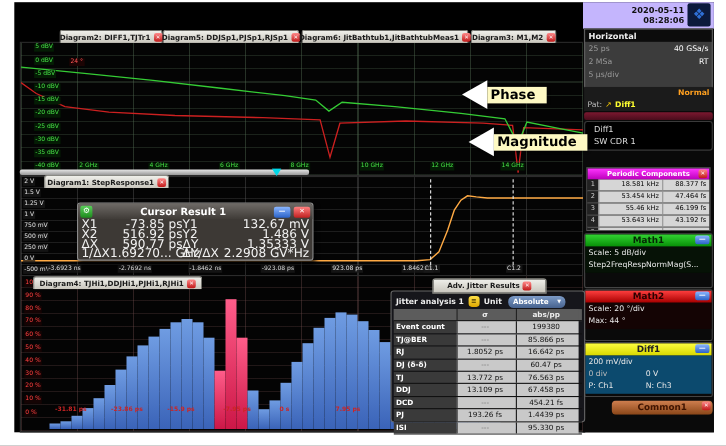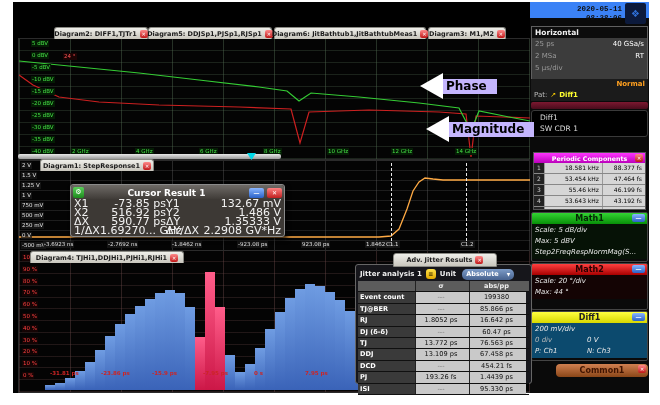--- a/index.html
+++ b/index.html
@@ -75,25 +75,25 @@
   .jn{background:#3a3a3a;color:#fff;font-size:6.6px;font-weight:bold;line-height:10.4px;
       padding-left:2px;white-space:nowrap;}
   .jv{background:#c9c9c9;color:#101010;font-size:6.6px;line-height:10.4px;text-align:center;
       padding-right:3px;border-left:1px solid #222;white-space:nowrap;}
   .jrow.head .jv{background:#5c5c5c;color:#eee;font-weight:bold;}
   .jv.dim{color:#777;}
   
   .callout{position:absolute;display:flex;align-items:center;height:26px;z-index:9;filter:drop-shadow(1px 1px 1px rgba(0,0,0,.5));}
   .ahead{width:0;height:0;border-top:13px solid transparent;border-bottom:13px solid transparent;
          border-right:23px solid #fff;}
-  .abody{background:#c4b5fd;height:15px;display:flex;align-items:center;padding:0 10px 0 3px;}
+  .abody{background:#fef9c3;height:15px;display:flex;align-items:center;padding:0 10px 0 3px;}
   .abody span{font-size:12px;font-weight:bold;color:#000;white-space:nowrap;}
   
   .sidebar{position:absolute;left:517px;top:0;width:119px;height:391px;background:#0a0a0a;z-index:3;}
-  .datebox{position:absolute;left:0;top:0;right:0;height:16px;background:#3b82f6;font-family:Liberation Mono, monospace;}
+  .datebox{position:absolute;left:0;top:0;right:0;height:24px;background:#c4b5fd;}
   .dtxt{position:absolute;right:27px;top:3px;text-align:right;font-size:7.5px;font-weight:bold;
         color:#111;line-height:9px;}
   .logo{position:absolute;right:3px;top:1px;width:21px;height:21px;background:#0c1a3c;border-radius:2px;
         color:#2f6fd6;font-size:13px;line-height:21px;text-align:center;}
   .hz{position:absolute;left:1px;right:1px;top:24px;height:52px;background:#3c3c3c;border:1px solid #606060;}
   .hzhead{height:11px;background:#0c0c0c;color:#f0f0f0;font-size:7.5px;font-weight:bold;
           line-height:11px;padding-left:3px;}
   .hzrow{display:flex;justify-content:space-between;padding:0 3px;font-size:7px;line-height:12px;}
   .hzrow .dim{color:#9a9a9a;}
   .hzrow .r{color:#fff;}
@@ -122,21 +122,21 @@
   .shead .xbtn{position:absolute;right:2px;top:1px;}
   #math1{top:210px;height:48px;}
   #math1 .shead{background:linear-gradient(#33d433,#089008);color:#042804;}
   #math1 .pbody{background:#061206;}
   #math2{top:261px;height:45px;}
   #math2 .shead{background:linear-gradient(#ff4040,#a80000);color:#2a0000;}
   #math2 .pbody{background:#140404;}
   #diffp{top:309px;height:48px;}
   #diffp .shead{background:linear-gradient(#ffff40,#d8d800);color:#222;}
   #diffp .pbody{background:#0c4a6e;}
-  .pbody{font-size:7px;color:#e8e8e8;padding:1px 3px;line-height:11px;font-style:italic;}
+  .pbody{font-size:7px;color:#e8e8e8;padding:1px 3px;line-height:11px;}
   .pbody .cols{display:grid;grid-template-columns:52px auto;}
   #common1{top:362px;height:13px;border:none;margin-left:25px;}
   #common1 .shead{height:13px;background:linear-gradient(#d08050,#8a4618);color:#401400;border-radius:4px;}
 </style>
 </head>
 <body>
 
 <div class="screen">
   <div class="app">
 
@@ -491,21 +491,20 @@
         </div>
     </div>
 
     <div class="spanel" id="math1">
       <div class="shead">
         <span>Math1</span>
         <span class="minbtn">—</span>
       </div>
       <div class="pbody" id="m1lines">
           <div>Scale: 5 dB/div</div>
-          <div>Max:  5 dBV</div>
           <div>Step2FreqRespNormMag(S...</div>
         </div>
     </div>
 
     <div class="spanel" id="math2">
       <div class="shead">
         <span>Math2</span>
         <span class="minbtn">—</span>
       </div>
       <div class="pbody" id="m2lines">

